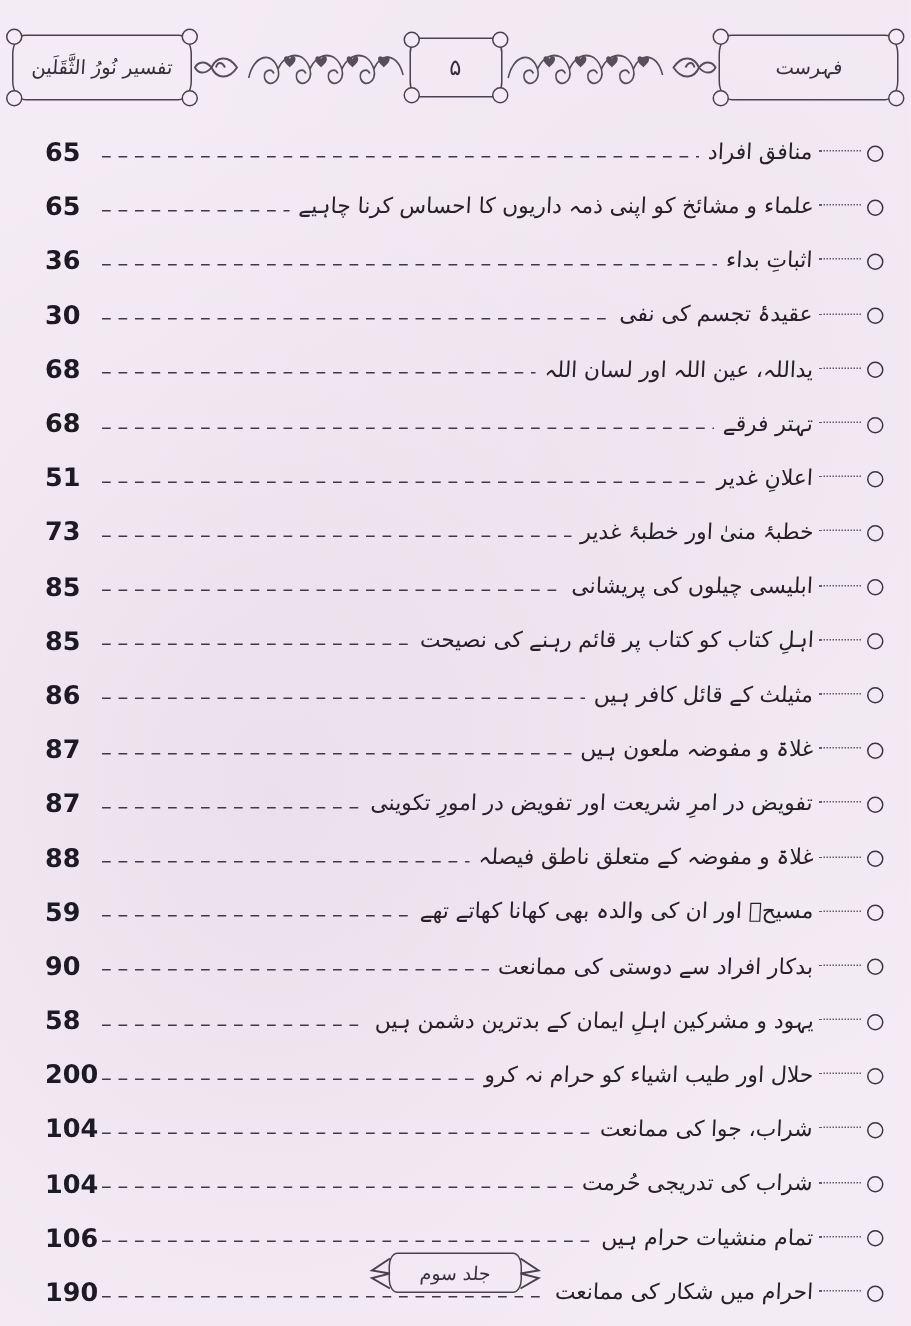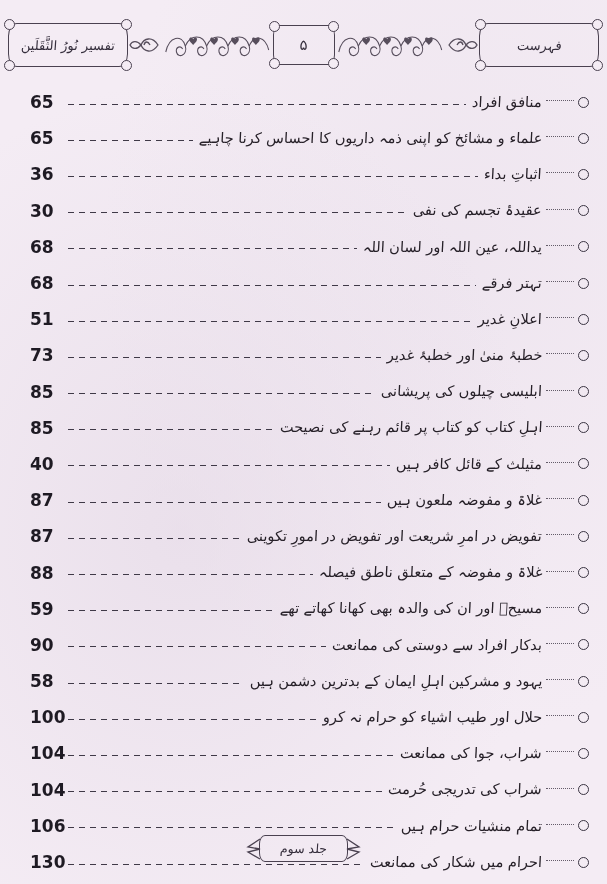--- a/index.html
+++ b/index.html
@@ -300,21 +300,21 @@
         <span class="predots"></span>
         <span class="label">اہلِ کتاب کو کتاب پر قائم رہنے کی نصیحت</span>
         <span class="leader"></span>
         <span class="pnum">85</span>
       </div>
       <div class="row">
         <span class="bullet"></span>
         <span class="predots"></span>
         <span class="label">مثیلث کے قائل کافر ہیں</span>
         <span class="leader"></span>
-        <span class="pnum">40</span>
+        <span class="pnum">86</span>
       </div>
       <div class="row">
         <span class="bullet"></span>
         <span class="predots"></span>
         <span class="label">غلاۃ و مفوضہ ملعون ہیں</span>
         <span class="leader"></span>
         <span class="pnum">87</span>
       </div>
       <div class="row">
         <span class="bullet"></span>
@@ -349,21 +349,21 @@
         <span class="predots"></span>
         <span class="label">یہود و مشرکین اہلِ ایمان کے بدترین دشمن ہیں</span>
         <span class="leader"></span>
         <span class="pnum">58</span>
       </div>
       <div class="row">
         <span class="bullet"></span>
         <span class="predots"></span>
         <span class="label">حلال اور طیب اشیاء کو حرام نہ کرو</span>
         <span class="leader"></span>
-        <span class="pnum">100</span>
+        <span class="pnum">200</span>
       </div>
       <div class="row">
         <span class="bullet"></span>
         <span class="predots"></span>
         <span class="label">شراب، جوا کی ممانعت</span>
         <span class="leader"></span>
         <span class="pnum">104</span>
       </div>
       <div class="row">
         <span class="bullet"></span>
@@ -377,21 +377,21 @@
         <span class="predots"></span>
         <span class="label">تمام منشیات حرام ہیں</span>
         <span class="leader"></span>
         <span class="pnum">106</span>
       </div>
       <div class="row">
         <span class="bullet"></span>
         <span class="predots"></span>
         <span class="label">احرام میں شکار کی ممانعت</span>
         <span class="leader"></span>
-        <span class="pnum">130</span>
+        <span class="pnum">190</span>
       </div>
       <div class="row"></div>
     </div>
 
   <div class="footer">
     <div class="footbox">
       <svg class="wing l" viewBox="0 0 16 22">
         <path d="M15 1 L3 9 L15 11 L3 14 L15 21" fill="none" stroke="#4a4150" stroke-width="1.3"></path>
       </svg>
       <span class="txt">جلد سوم</span>

